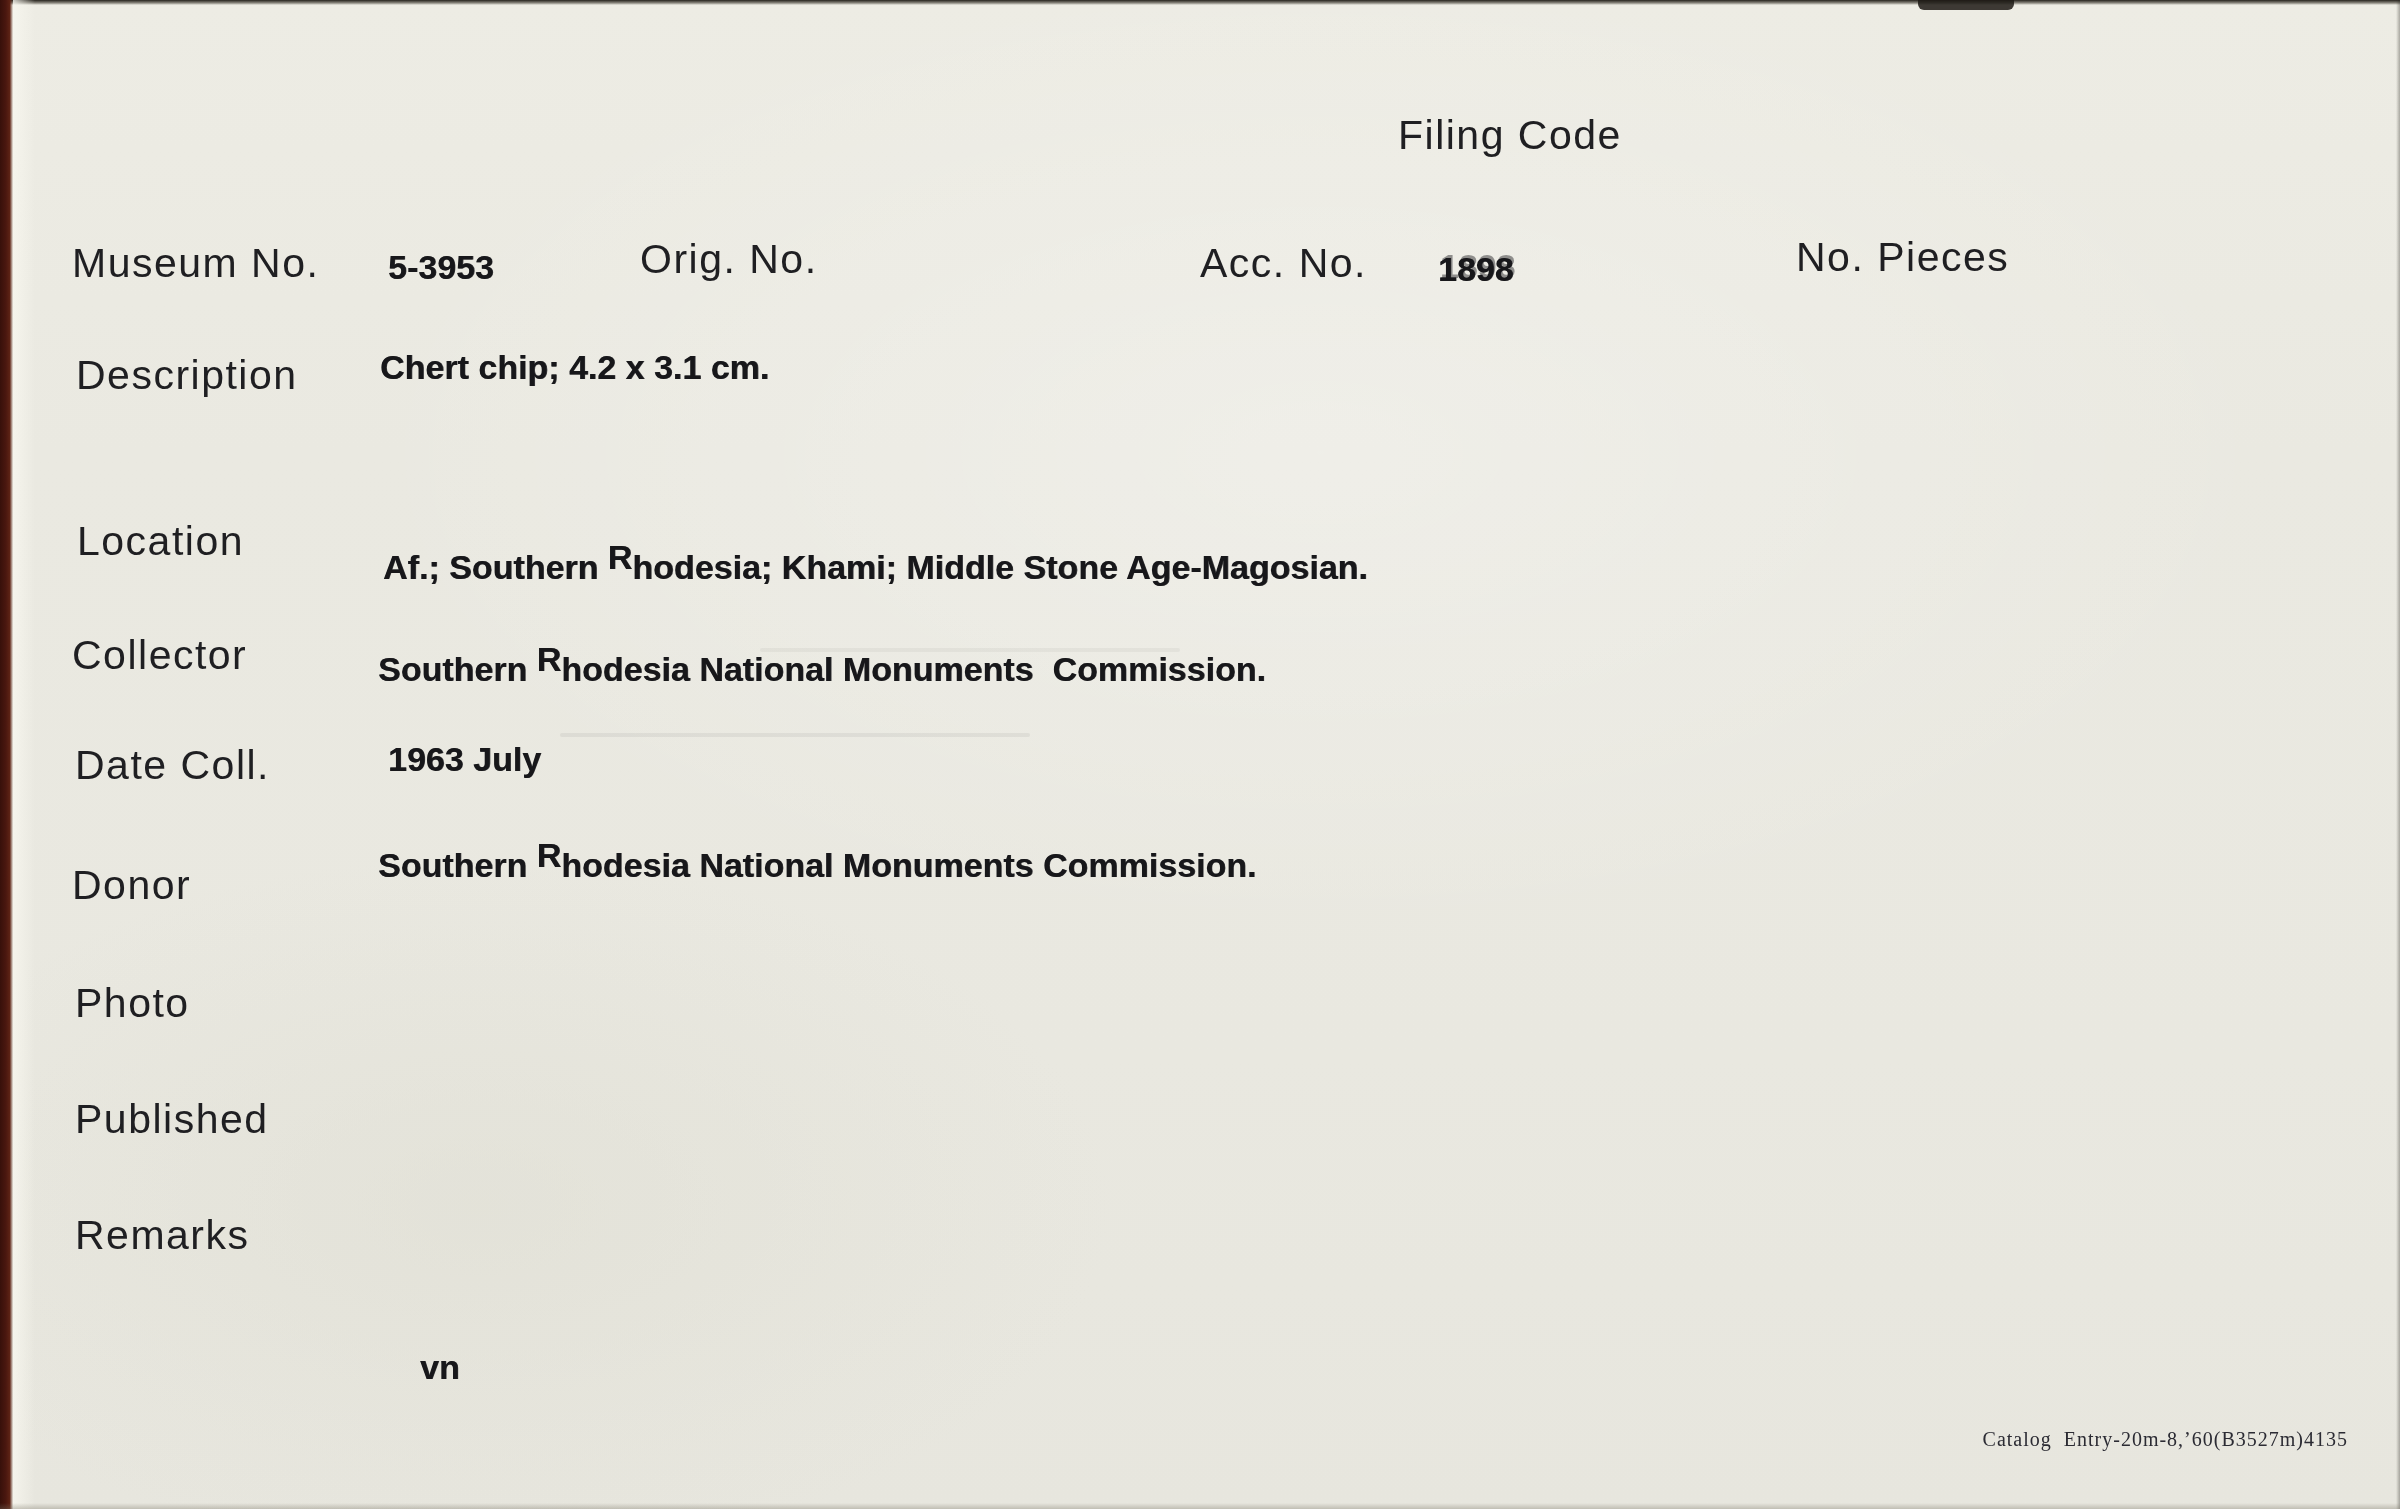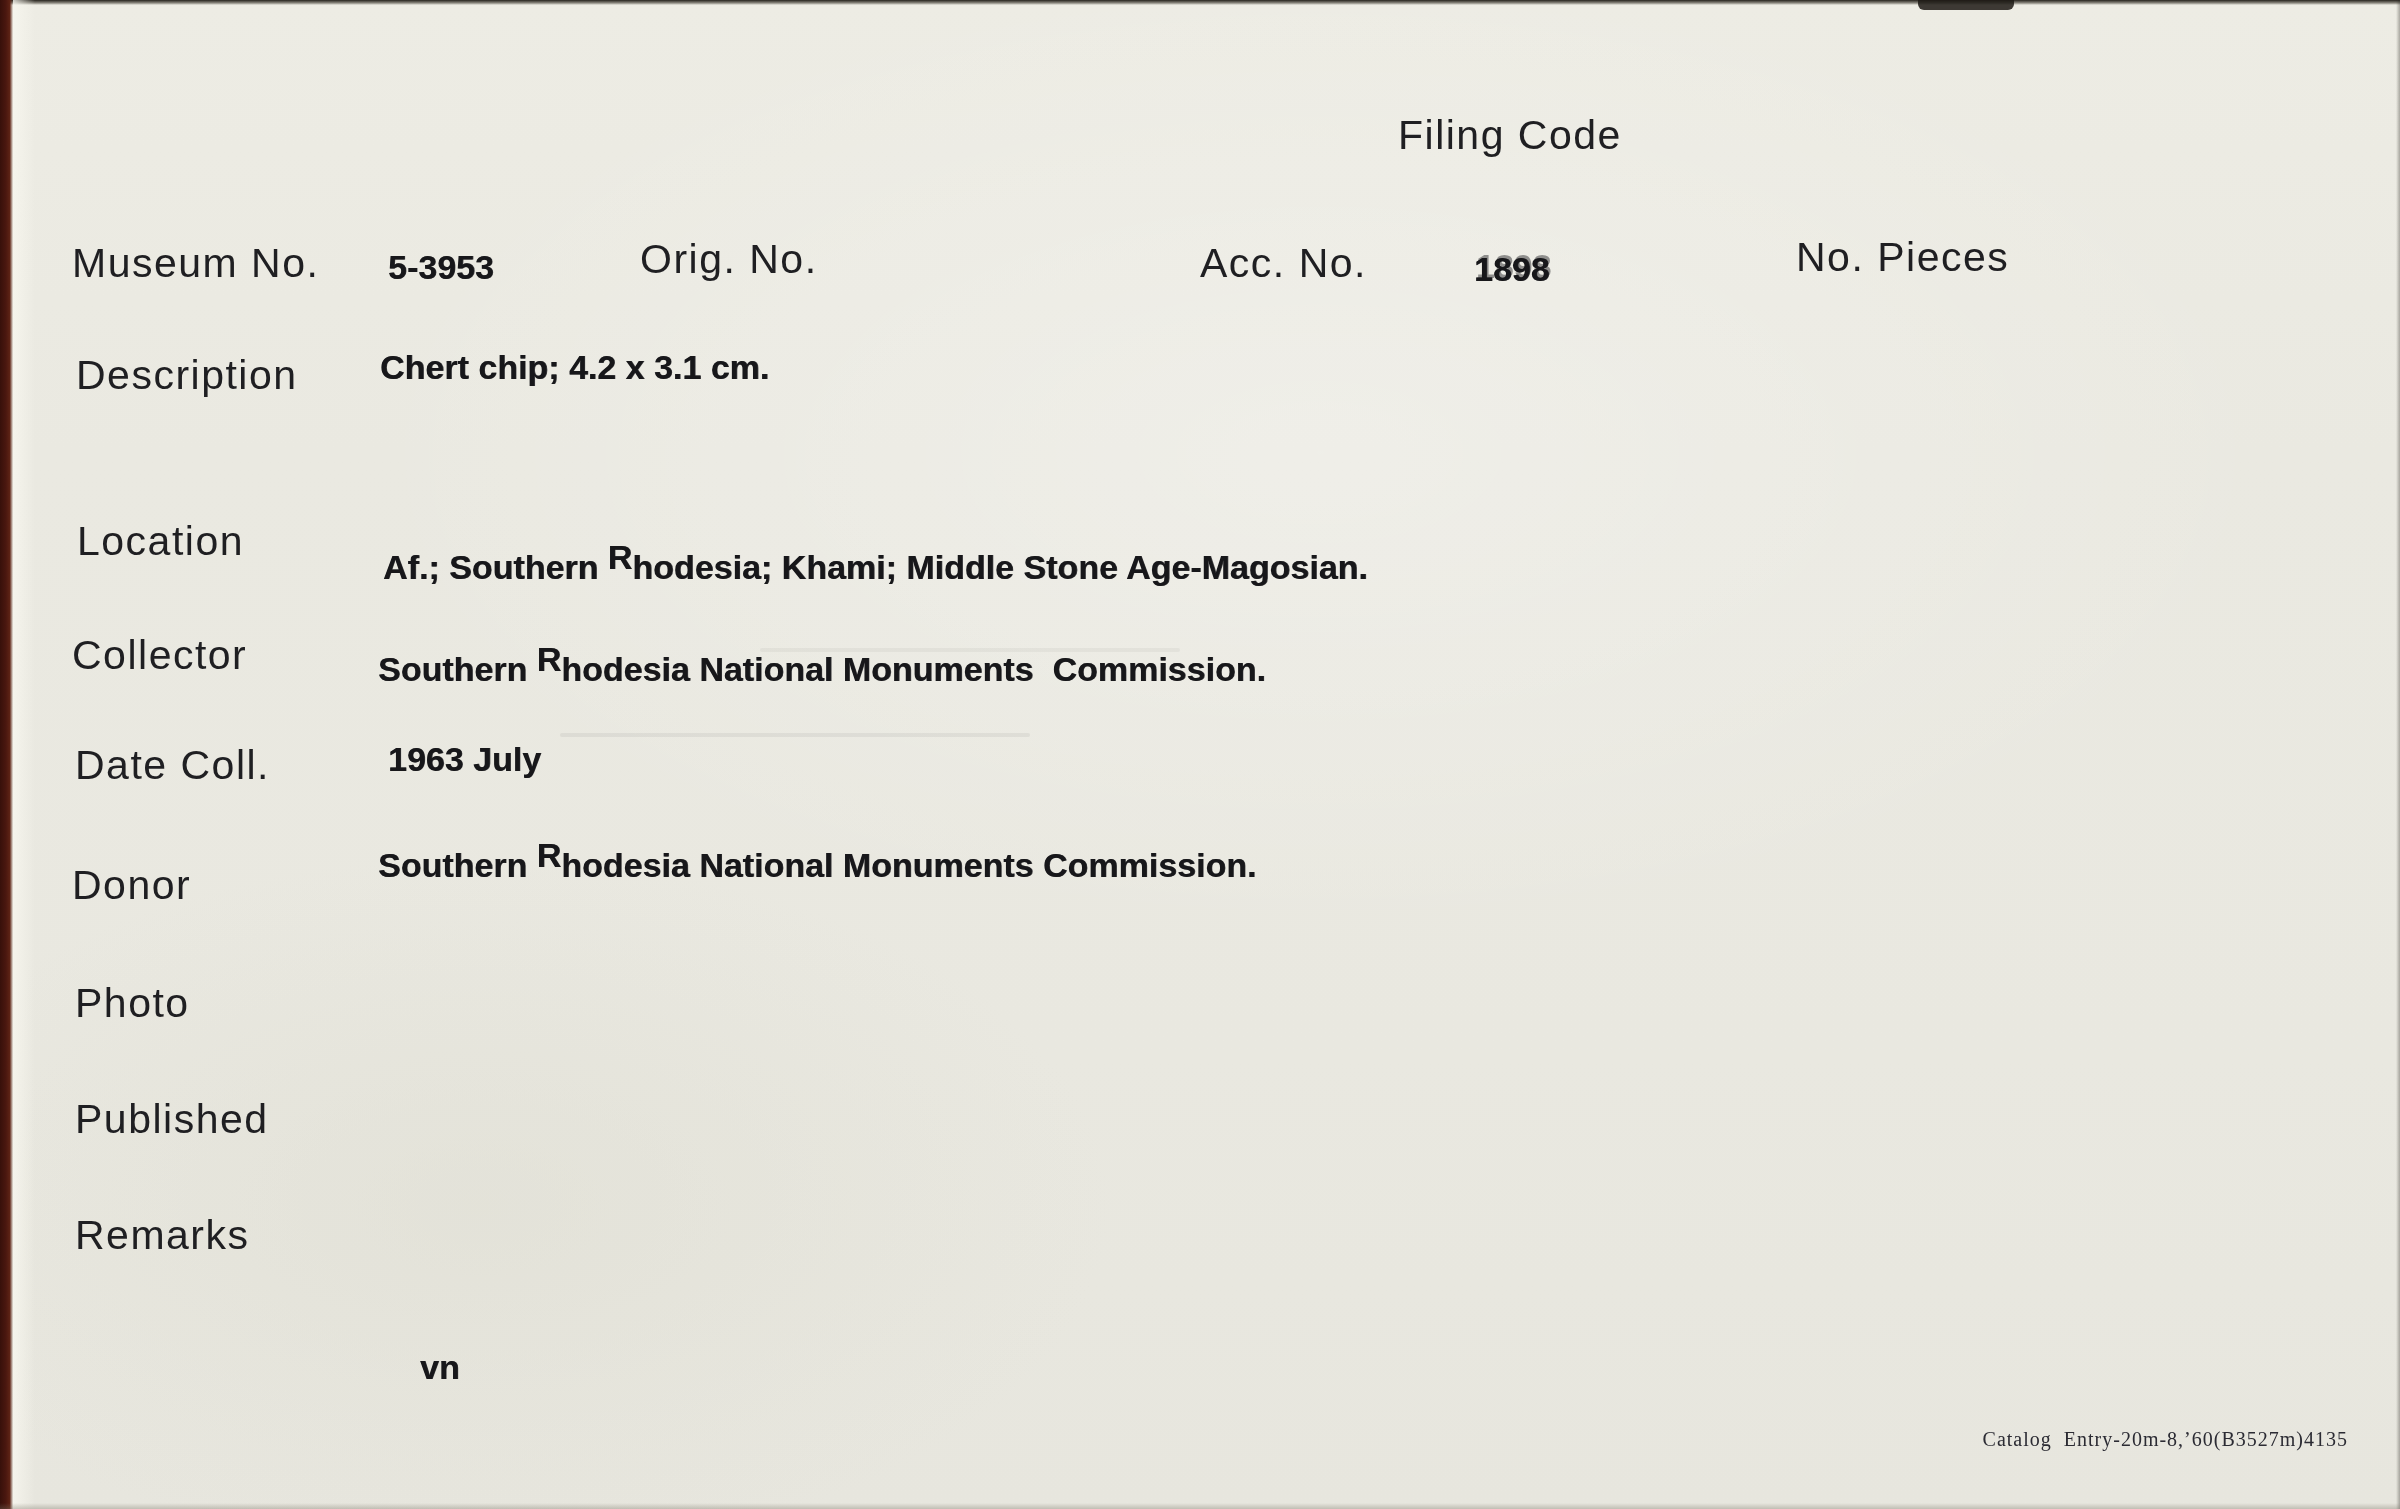--- a/index.html
+++ b/index.html
@@ -69,21 +69,20 @@
     color: #17171a;
     white-space: pre;
     text-shadow: 0.6px 0 0 rgba(23,23,26,0.8);
   }
   .typed .raised {
     position: relative;
     top: -0.28em;
   }
   .double-struck {
     text-shadow: 2px -3px 0 rgba(26,26,30,0.45), 0.6px 0 0 rgba(23,23,26,0.8);
-    margin-left: 36px;
   }
   .fine-print {
     position: absolute;
     font-family: "Liberation Serif", serif;
     font-size: 20px;
     letter-spacing: 1px;
     word-spacing: 6px;
     color: #2b2b33;
     white-space: pre;
   }

